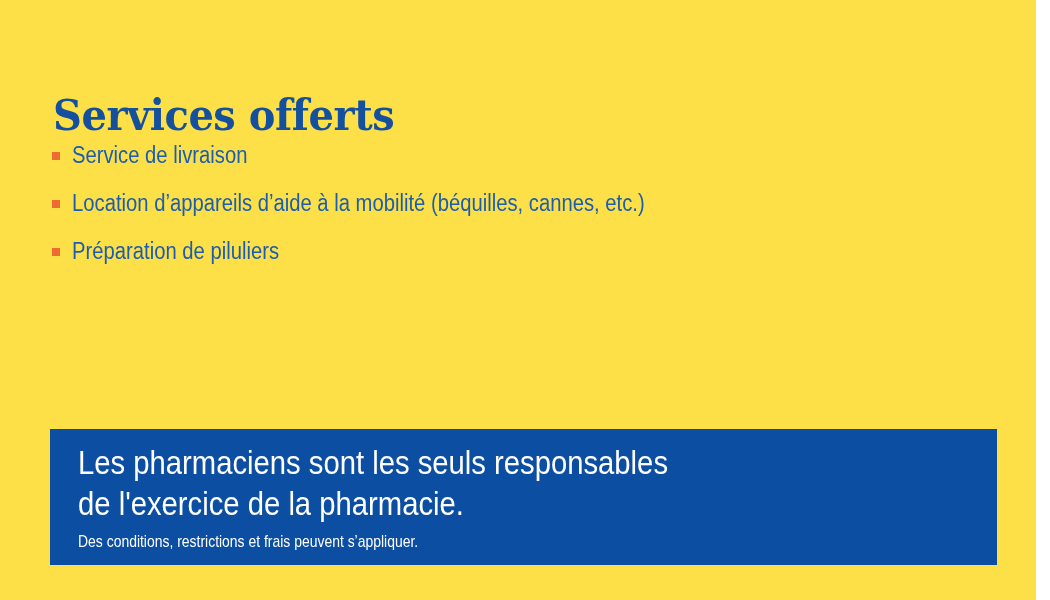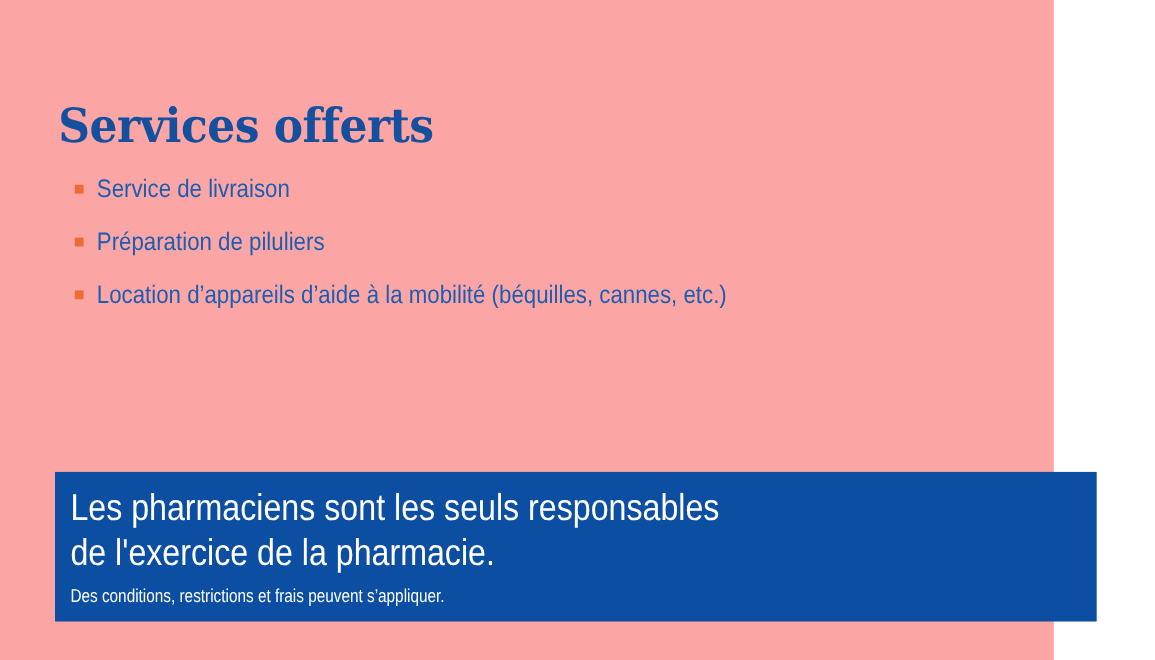--- a/index.html
+++ b/index.html
@@ -10,23 +10,23 @@
   body {
     width: 1050px;
     height: 600px;
     background: #ffffff;
     font-family: "Liberation Sans", sans-serif;
     overflow: hidden;
   }
 
   #slide {
     position: relative;
-    width: 958px;
+    width: 1036px;
     height: 600px;
-    background: #fca5a5;
+    background: #fde047;
   }
 
   
   #slide-title {
     position: absolute;
     left: 53px;
     top: 61px;
     font-family: "DejaVu Serif", "Liberation Serif", serif;
     font-weight: bold;
     font-size: 43px;
@@ -37,21 +37,21 @@
     transform: scaleX(0.93);
     transform-origin: left top;
   }
 
   
   #bullet-list {
     position: absolute;
     left: 52px;
     top: 140px;
     width: 940px;
-    margin: 16px;
+    margin: 0;
     padding: 0;
     list-style: none;
   }
   .bullet-row {
     display: flex;
     align-items: flex-start;
     height: 48px;
   }
   .bullet-marker {
     flex: 0 0 auto;
@@ -74,21 +74,21 @@
 
   
   #banner {
     position: absolute;
     left: 50px;
     top: 429px;
     width: 947px;
     height: 136px;
     background: #0B4EA2;
     box-sizing: border-box;
-    padding: 13px 0 0 14px;
+    padding: 13px 0 0 28px;
   }
   .banner-line {
     font-family: "Liberation Sans", sans-serif;
     font-weight: 300;
     font-size: 34px;
     line-height: 41px;
     color: #FFFFFF;
     white-space: nowrap;
     transform: scaleX(0.86);
     transform-origin: left top;
@@ -115,26 +115,26 @@
 
     <li class="bullet-row">
       <span class="bullet-marker"></span>
       <span class="bullet-text">Service de livraison</span>
     </li>
 
 
 
     <li class="bullet-row">
       <span class="bullet-marker"></span>
-      <span class="bullet-text">Préparation de piluliers</span>
+      <span class="bullet-text">Location d’appareils d’aide à la mobilité (béquilles, cannes, etc.)</span>
     </li>
 
     <li class="bullet-row">
       <span class="bullet-marker"></span>
-      <span class="bullet-text">Location d’appareils d’aide à la mobilité (béquilles, cannes, etc.)</span>
+      <span class="bullet-text">Préparation de piluliers</span>
     </li>
 
   </ul>
 
   <div id="banner">
     <div class="banner-line">Les pharmaciens sont les seuls responsables</div>
     <div class="banner-line">de l'exercice de la pharmacie.</div>
     <div id="banner-caption">Des conditions, restrictions et frais peuvent s’appliquer.</div>
   </div>
 

